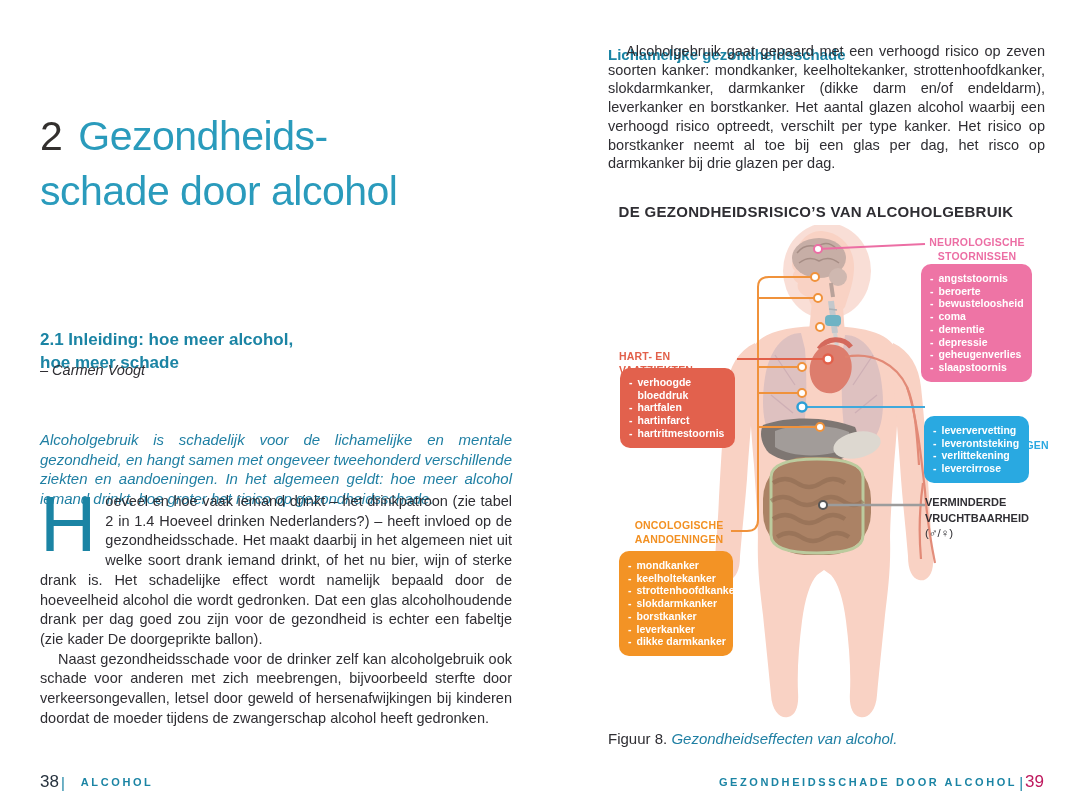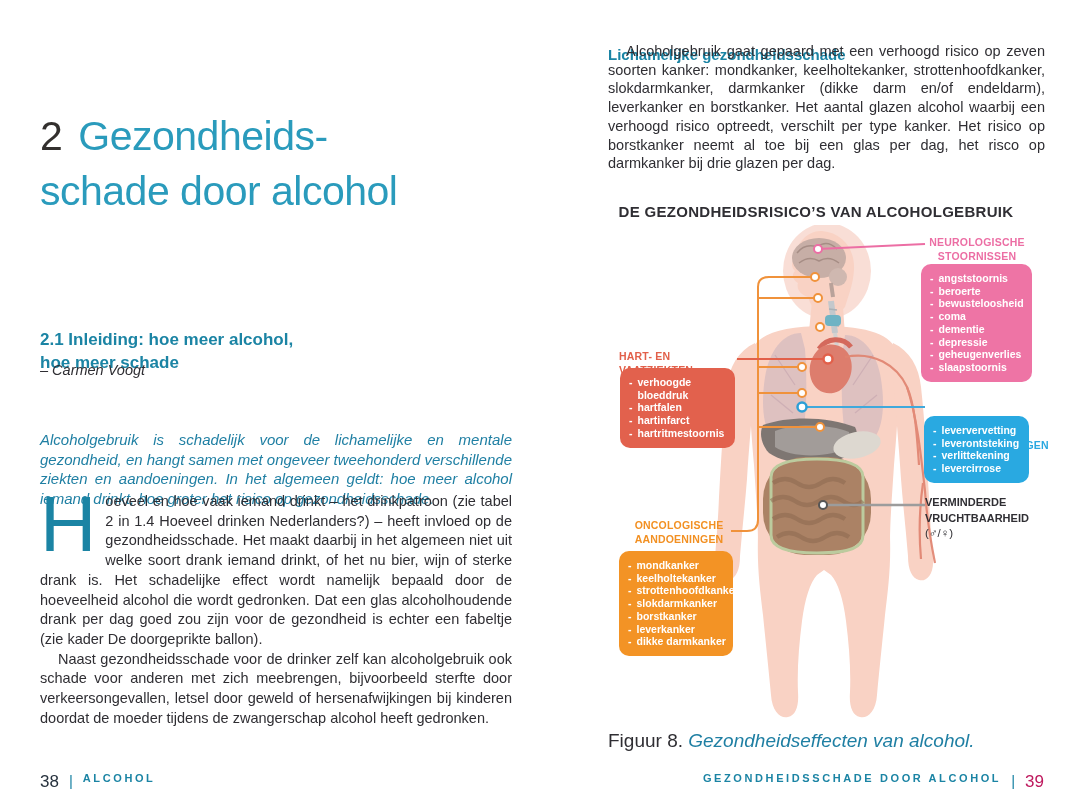--- a/index.html
+++ b/index.html
@@ -19,26 +19,26 @@
   .intro-par{position:absolute;left:40px;top:398px;width:472px;
     font-size:15px;line-height:19.6px;font-style:italic;color:#1f7fa3;text-align:justify;margin-top:32px;}
 
   .body-col{position:absolute;left:40px;top:492px;width:472px;
     font-size:14.5px;line-height:19.7px;text-align:justify;color:#2f2e33;}
   .body-col p{margin:0;}
   .body-col p + p{text-indent:18px;}
   .dropcap{float:left;font-size:78px;line-height:58px;color:#1b84a4;
     padding:3px 9px 0 0;font-weight:400;}
 
-  .footer{position:absolute;top:772px;display:flex;align-items:flex-start;gap:10px;}
+  .footer{position:absolute;top:772px;display:flex;align-items:center;gap:2px;}
   .footer-left{left:40px;}
   .footer-right{right:41px;}
   .pagenum{font-size:17px;color:#27323e;}
   .fsep{font-size:15px;color:#1b84a4;font-weight:400;}
-  .flabel{font-size:11px;font-weight:700;letter-spacing:2.6px;color:#1b84a4;}
+  .flabel{font-size:11px;font-weight:700;letter-spacing:2.6px;color:#1b84a4;margin-left:14px;}
 
   
   .rp-heading{position:absolute;left:608px;top:31px;font-size:15px;font-weight:700;color:#1b84a4;}
   .rp-par{position:absolute;left:608px;top:42px;width:437px;
     font-size:14.5px;line-height:18.7px;text-align:justify;text-indent:18px;color:#2f2e33;}
 
   .fig-title{position:absolute;left:605px;top:203px;width:422px;text-align:center;
     font-size:15px;font-weight:700;letter-spacing:.3px;color:#2f2e33;}
 
   .figure{position:absolute;left:605px;top:225px;width:475px;height:500px;}
@@ -50,21 +50,21 @@
 
   .riskbox{position:absolute;border-radius:10px;padding:8px 6px 8px 9px;color:#ffffff;
     font-size:10.5px;font-weight:700;line-height:12.7px;box-sizing:border-box;}
   .risk-item{display:flex;}
   .risk-item .bullet{margin-right:5px;}
 
   .fert{position:absolute;left:320px;top:270px;width:130px;font-size:11px;font-weight:700;
     line-height:15.5px;color:#2f2e33;}
   .fert .symbols{font-weight:400;font-size:11.5px;}
 
-  .fig-caption{position:absolute;left:608px;top:730px;font-size:19px;color:#2f2e33;}
+  .fig-caption{position:absolute;left:608px;top:730px;font-size:15px;color:#2f2e33;}
   .fig-caption .cap-italic{font-style:italic;color:#1f7fa3;}
 
   .p39{font-size:17px;color:#be185d;}
 </style>
 </head>
 <body>
 
 <div class="spread">
 
   <h1 class="chapter-title"><span class="chnum">2</span><span class="trest">Gezondheids-

